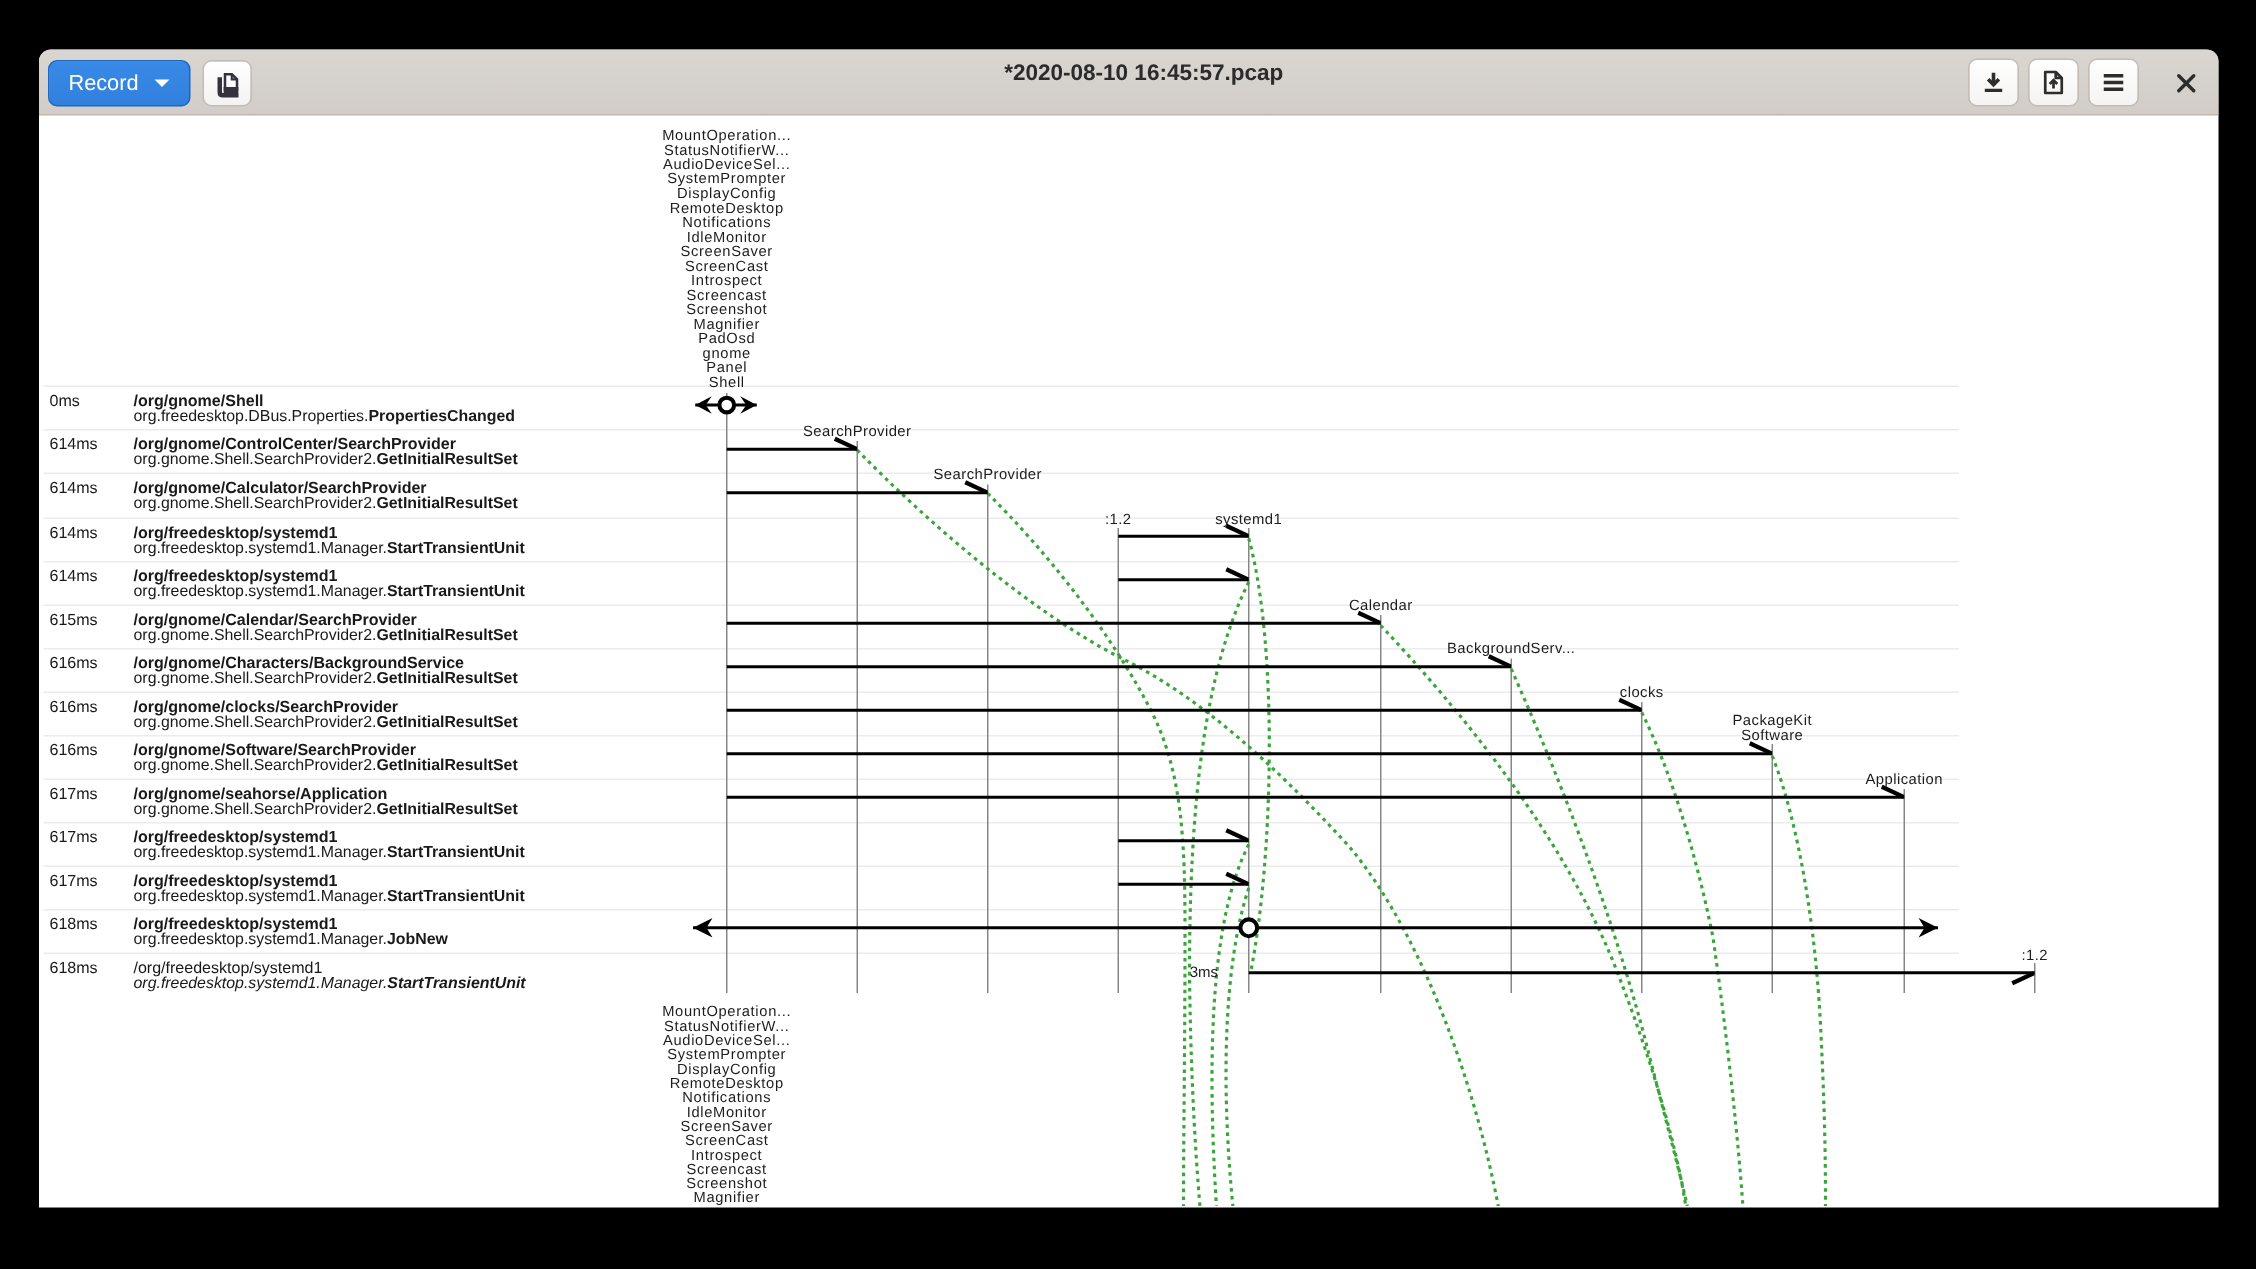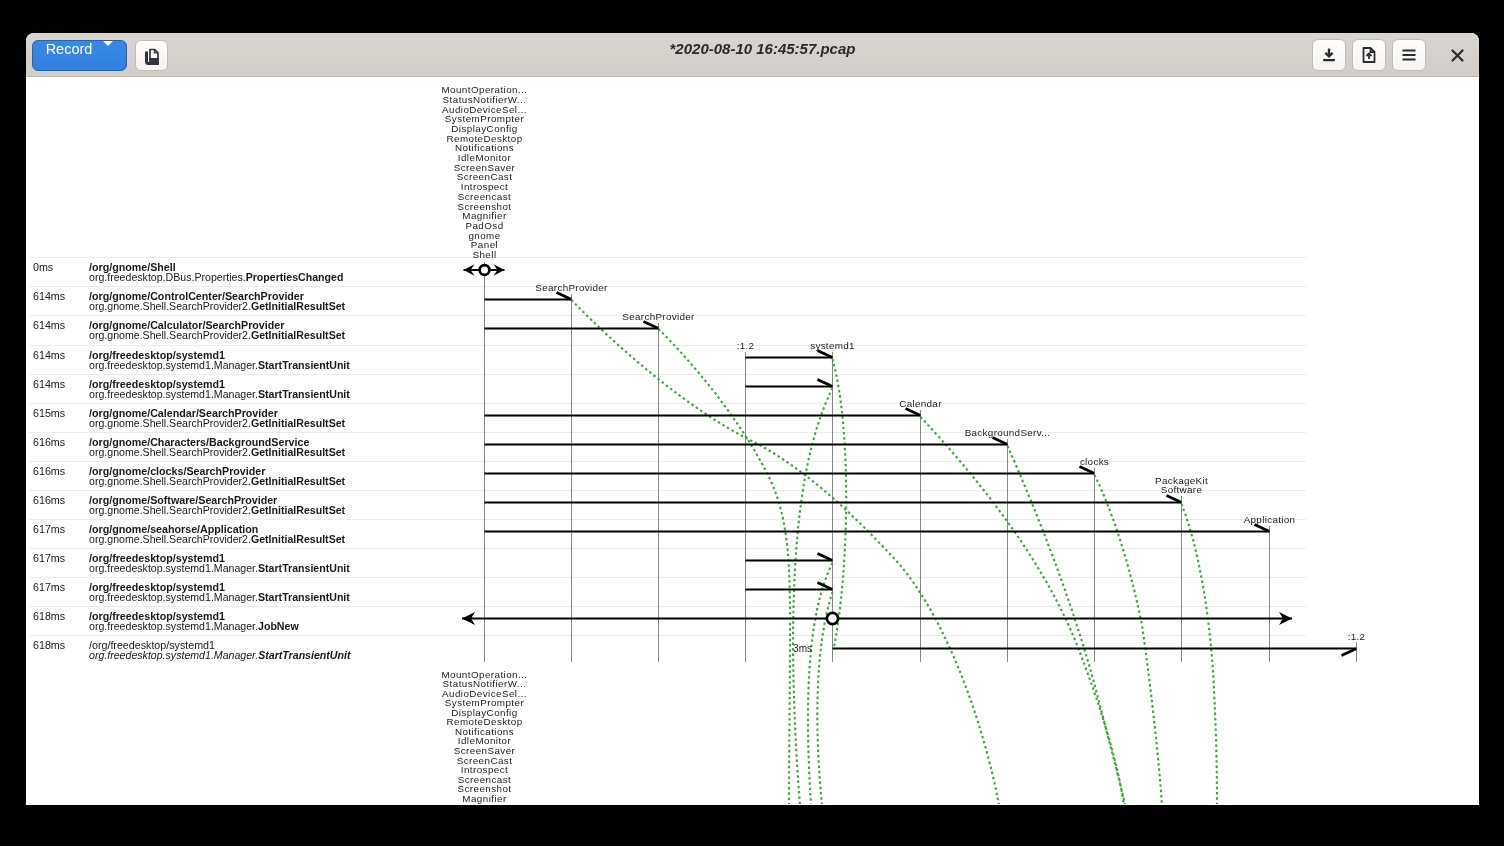--- a/index.html
+++ b/index.html
@@ -1,20 +1,20 @@
 <!DOCTYPE html>
 <html><head><meta charset="utf-8"><style>
 html,body{margin:0;padding:0;width:1504px;height:846px;background:#000;font-family:"Liberation Sans",sans-serif;}
 .win{position:absolute;left:26px;top:33px;width:1453px;height:772px;background:#fff;border-radius:8px 8px 0 0;overflow:hidden;}
 .hb{position:absolute;left:0;top:0;width:100%;height:44px;background:linear-gradient(#d9d5d1,#d2cdc8);border-bottom:1px solid #bfb8b1;box-sizing:border-box;}
 .btn{position:absolute;border-radius:6px;box-sizing:border-box;}
-.rec{left:6px;top:7px;width:95px;height:31px;background:linear-gradient(#3889e6,#3280dd);border:1px solid #1c66be;color:#fff;font-size:14.5px;display:flex;align-items:flex-start;justify-content:center;gap:11px;}
+.rec{left:6px;top:7px;width:95px;height:31px;background:linear-gradient(#3889e6,#3280dd);border:1px solid #1c66be;color:#fff;font-size:14.5px;display:flex;align-items:center;justify-content:center;gap:11px;}
 .rec .tri{width:0;height:0;border-left:5px solid transparent;border-right:5px solid transparent;border-top:5.5px solid #fff;}
 .open{left:109px;top:7px;width:33px;height:31px;background:linear-gradient(#fefefe,#f5f3f1);border:1px solid #c3bcb4;}
-.title{position:absolute;left:10px;top:0;width:100%;height:44px;line-height:31px;text-align:center;font-weight:bold;font-size:15px;color:#2b2b2b;font-style:italic;}
+.title{position:absolute;left:10px;top:0;width:100%;height:44px;line-height:31px;text-align:center;font-weight:bold;font-size:15px;color:#2b2b2b;}
 .rb{top:6px;width:34px;height:32px;background:linear-gradient(#fefefe,#f6f4f2);border:1px solid #c3bcb4;display:flex;align-items:center;justify-content:center;}
 .diag{position:absolute;left:0;top:44px;}
 </style></head><body>
 <div class="win">
  <div class="hb">
   <div class="title">*2020-08-10 16:45:57.pcap</div>
   <div class="btn rec">
         <span>Record</span>
         <span class="tri"></span>
       </div>

